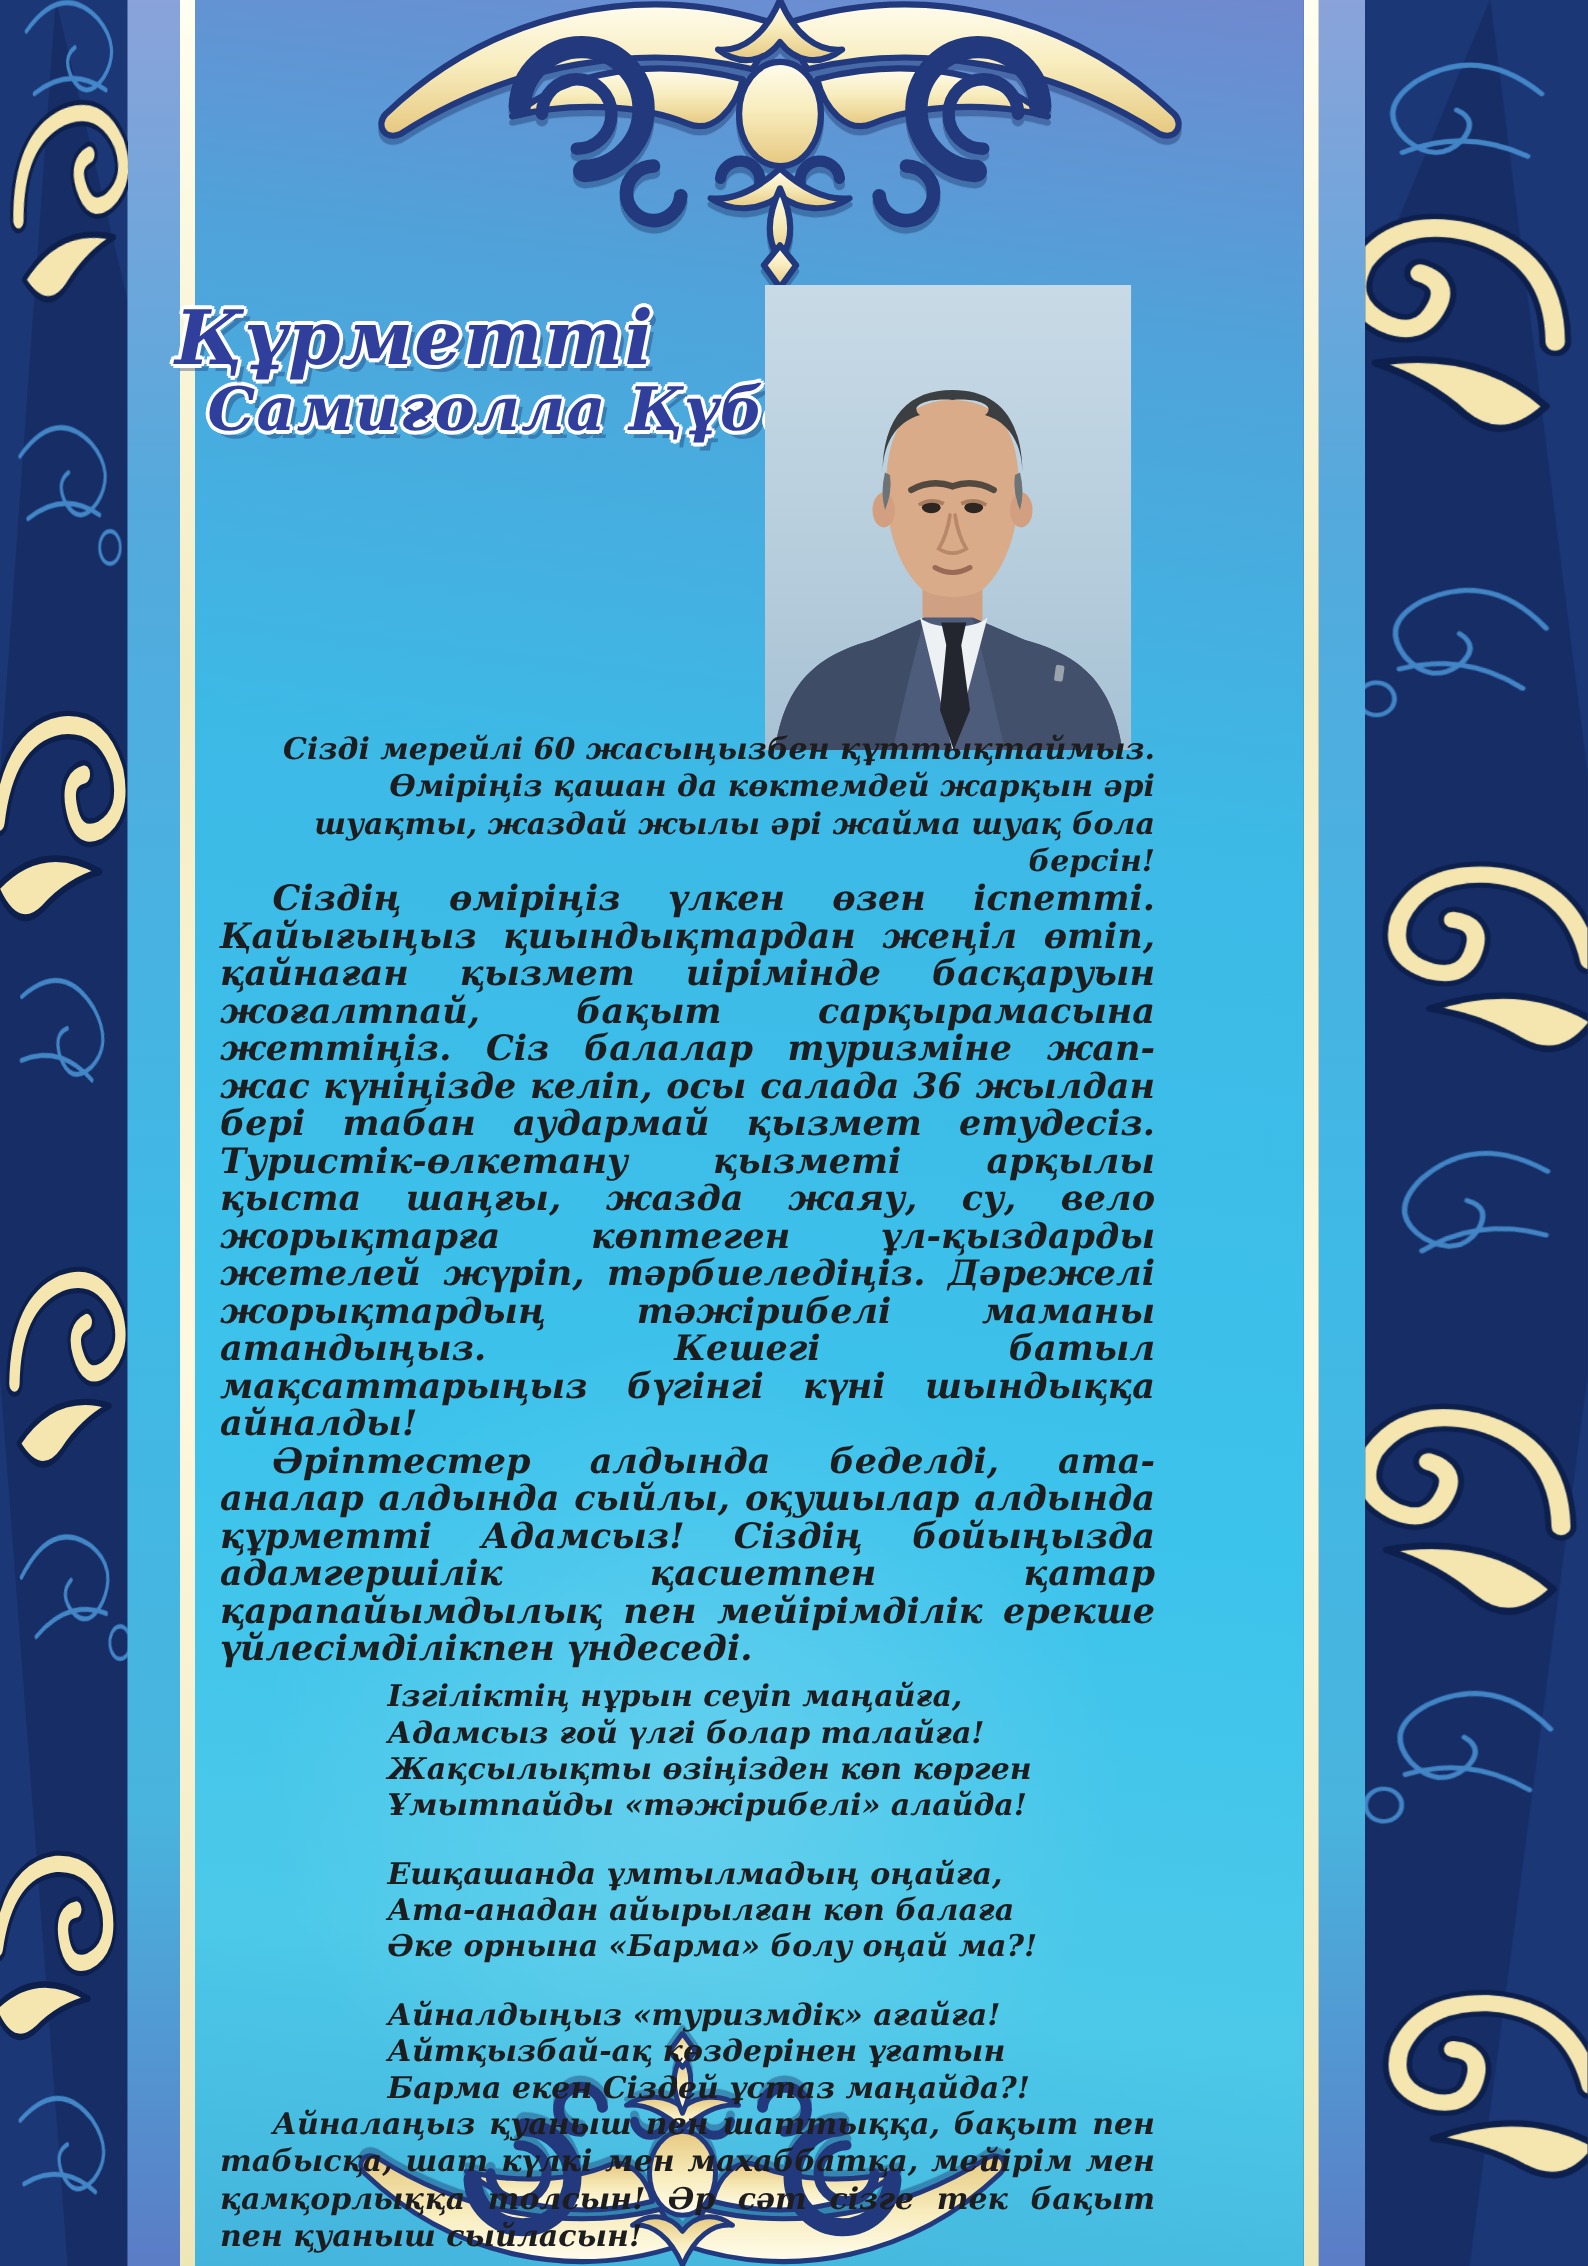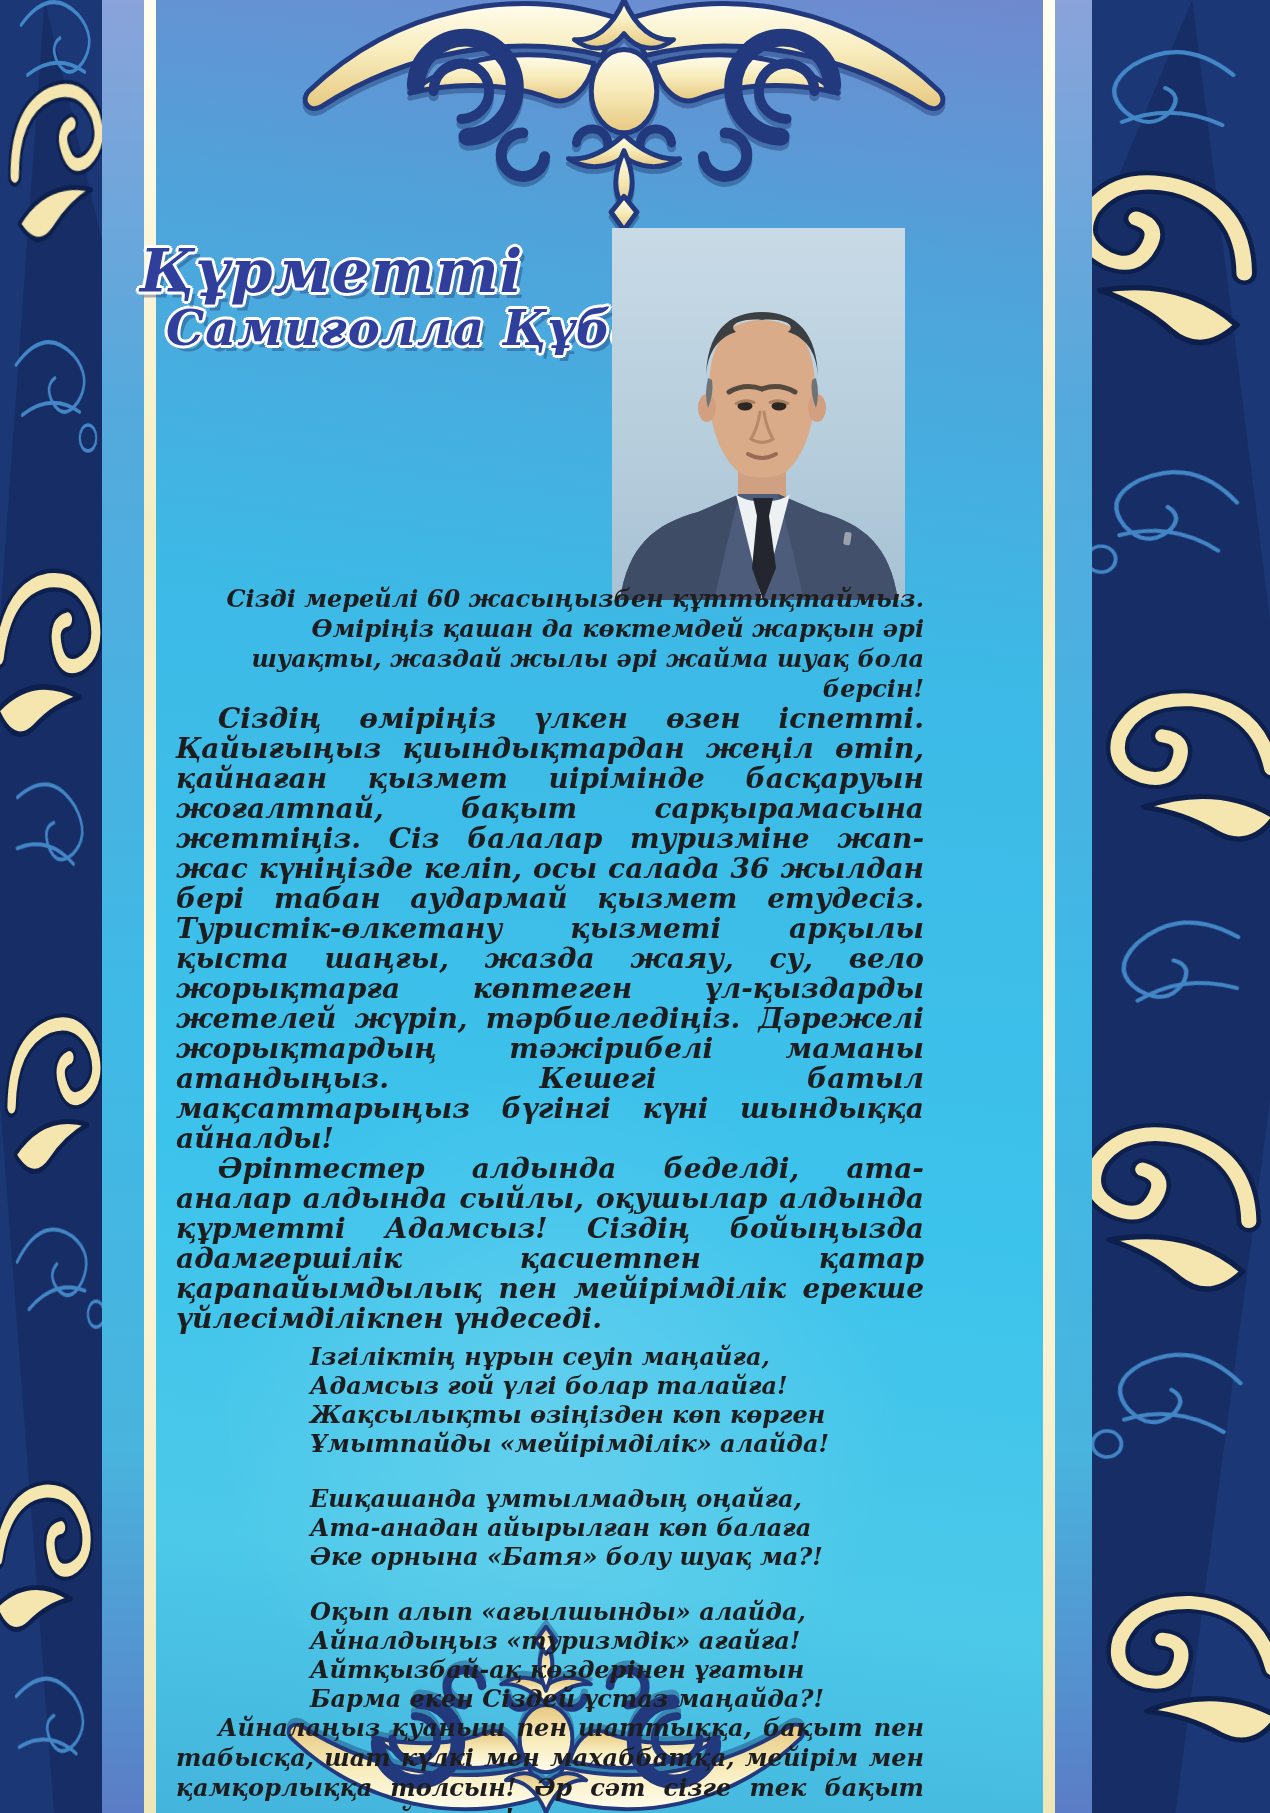--- a/index.html
+++ b/index.html
@@ -274,29 +274,28 @@
     <div class="text-flow">
       <p class="intro">Сізді мерейлі 60 жасыңызбен құттықтаймыз. Өміріңіз қашан да көктемдей жарқын әрі шуақты, жаздай жылы әрі жайма шуақ бола берсін!</p>
       <p class="body-p">Сіздің өміріңіз үлкен өзен іспетті. Қайығыңыз қиындықтардан жеңіл өтіп, қайнаған қызмет иірімінде басқаруын жоғалтпай, бақыт сарқырамасына жеттіңіз. Сіз балалар туризміне жап-жас күніңізде келіп, осы салада 36 жылдан бері табан аудармай қызмет етудесіз. Туристік-өлкетану қызметі арқылы қыста шаңғы, жазда жаяу, су, вело жорықтарға көптеген ұл-қыздарды жетелей жүріп, тәрбиеледіңіз. Дәрежелі жорықтардың тәжірибелі маманы атандыңыз. Кешегі батыл мақсаттарыңыз бүгінгі күні шындыққа айналды!</p>
       <p class="body-p">Әріптестер алдында беделді, ата-аналар алдында сыйлы, оқушылар алдында құрметті Адамсыз! Сіздің бойыңызда адамгершілік қасиетпен қатар қарапайымдылық пен мейірімділік ерекше үйлесімділікпен үндеседі.</p>
 
       <div class="poem">
         <div class="stanza">
           <div class="poem-line">Ізгіліктің нұрын сеуіп маңайға,</div>
           <div class="poem-line">Адамсыз ғой үлгі болар талайға!</div>
           <div class="poem-line">Жақсылықты өзіңізден көп көрген</div>
-          <div class="poem-line">Ұмытпайды «мейірімділік» алайда!</div>
+          <div class="poem-line">Ұмытпайды «тәжірибелі» алайда!</div>
         </div>
         <div class="stanza">
           <div class="poem-line">Ешқашанда ұмтылмадың оңайға,</div>
           <div class="poem-line">Ата-анадан айырылған көп балаға</div>
-          <div class="poem-line">Әке орнына «Батя» болу шуақ ма?!</div>
+          <div class="poem-line">Әке орнына «Барма» болу оңай ма?!</div>
         </div>
         <div class="stanza">
-          <div class="poem-line">Оқып алып «ағылшынды» алайда,</div>
           <div class="poem-line">Айналдыңыз «туризмдік» ағайға!</div>
           <div class="poem-line">Айтқызбай-ақ көздерінен ұғатын</div>
           <div class="poem-line">Барма екен Сіздей ұстаз маңайда?!</div>
         </div>
       </div>
 
       <p class="closing">Айналаңыз қуаныш пен шаттыққа, бақыт пен табысқа, шат күлкі мен махаббатқа, мейірім мен қамқорлыққа толсын! Әр сәт сізге тек бақыт пен қуаныш сыйласын!</p>
 
       <div class="signature">
         <div>Игі тілекпен,</div>

